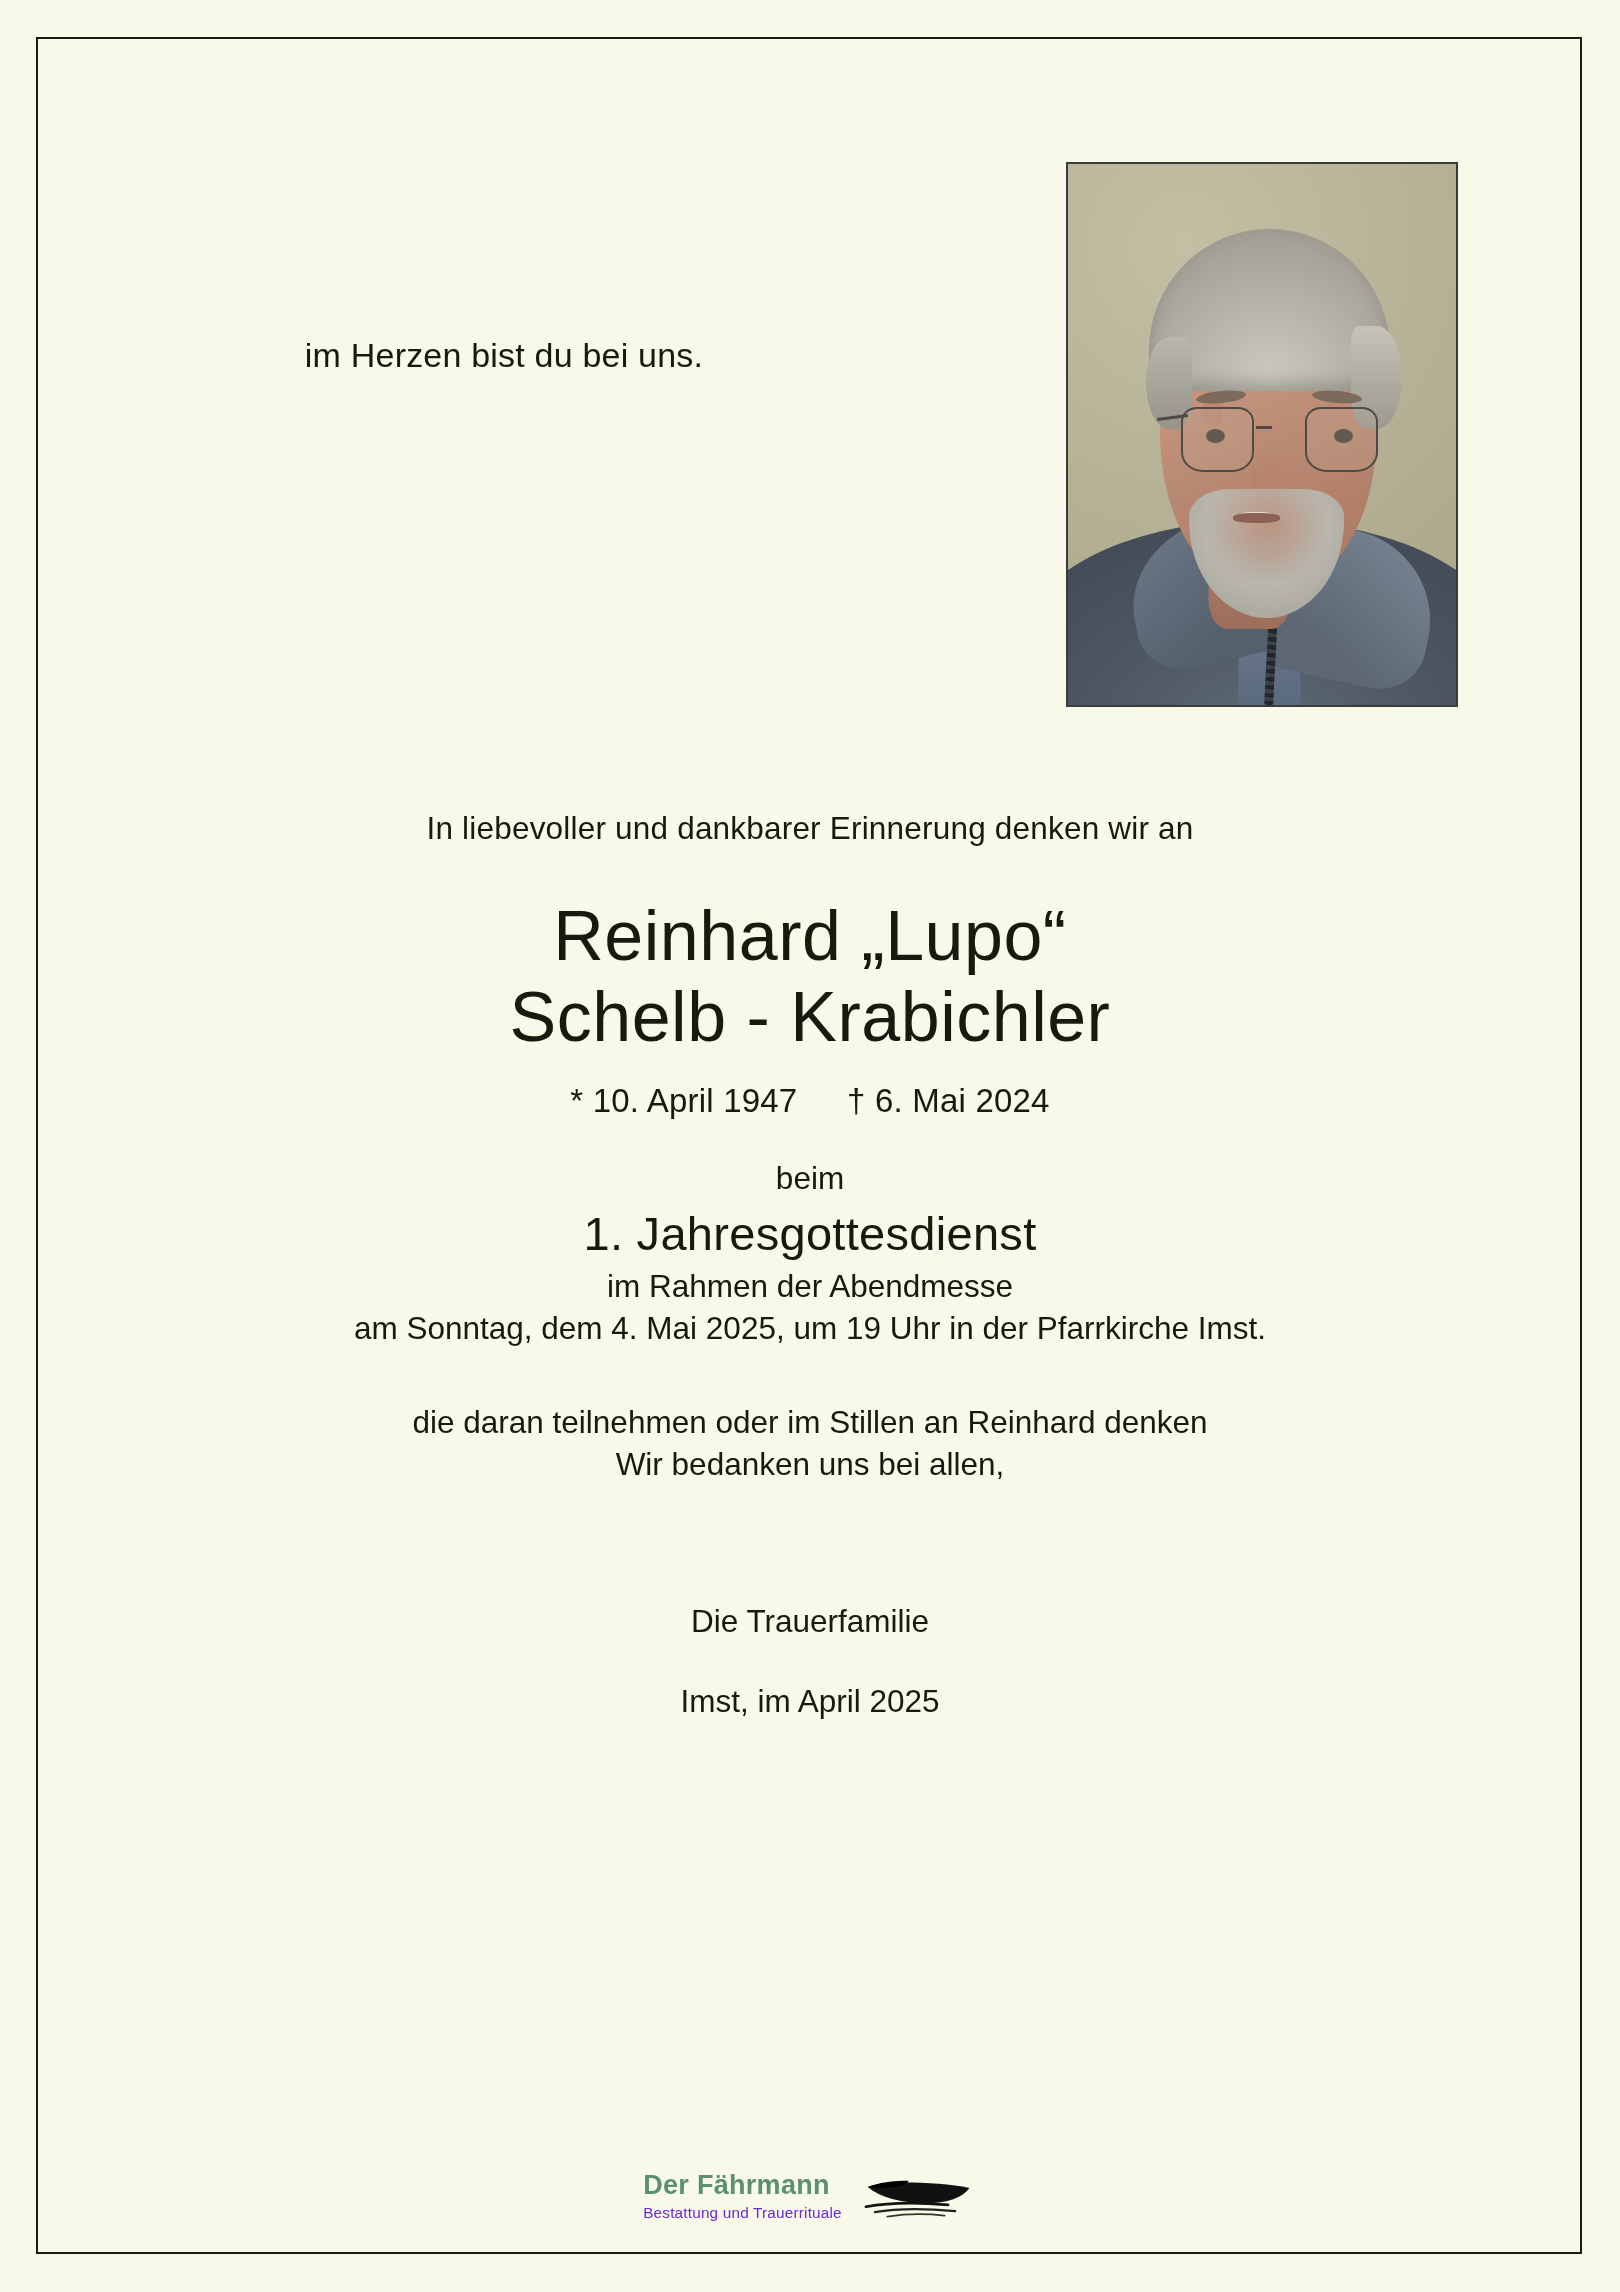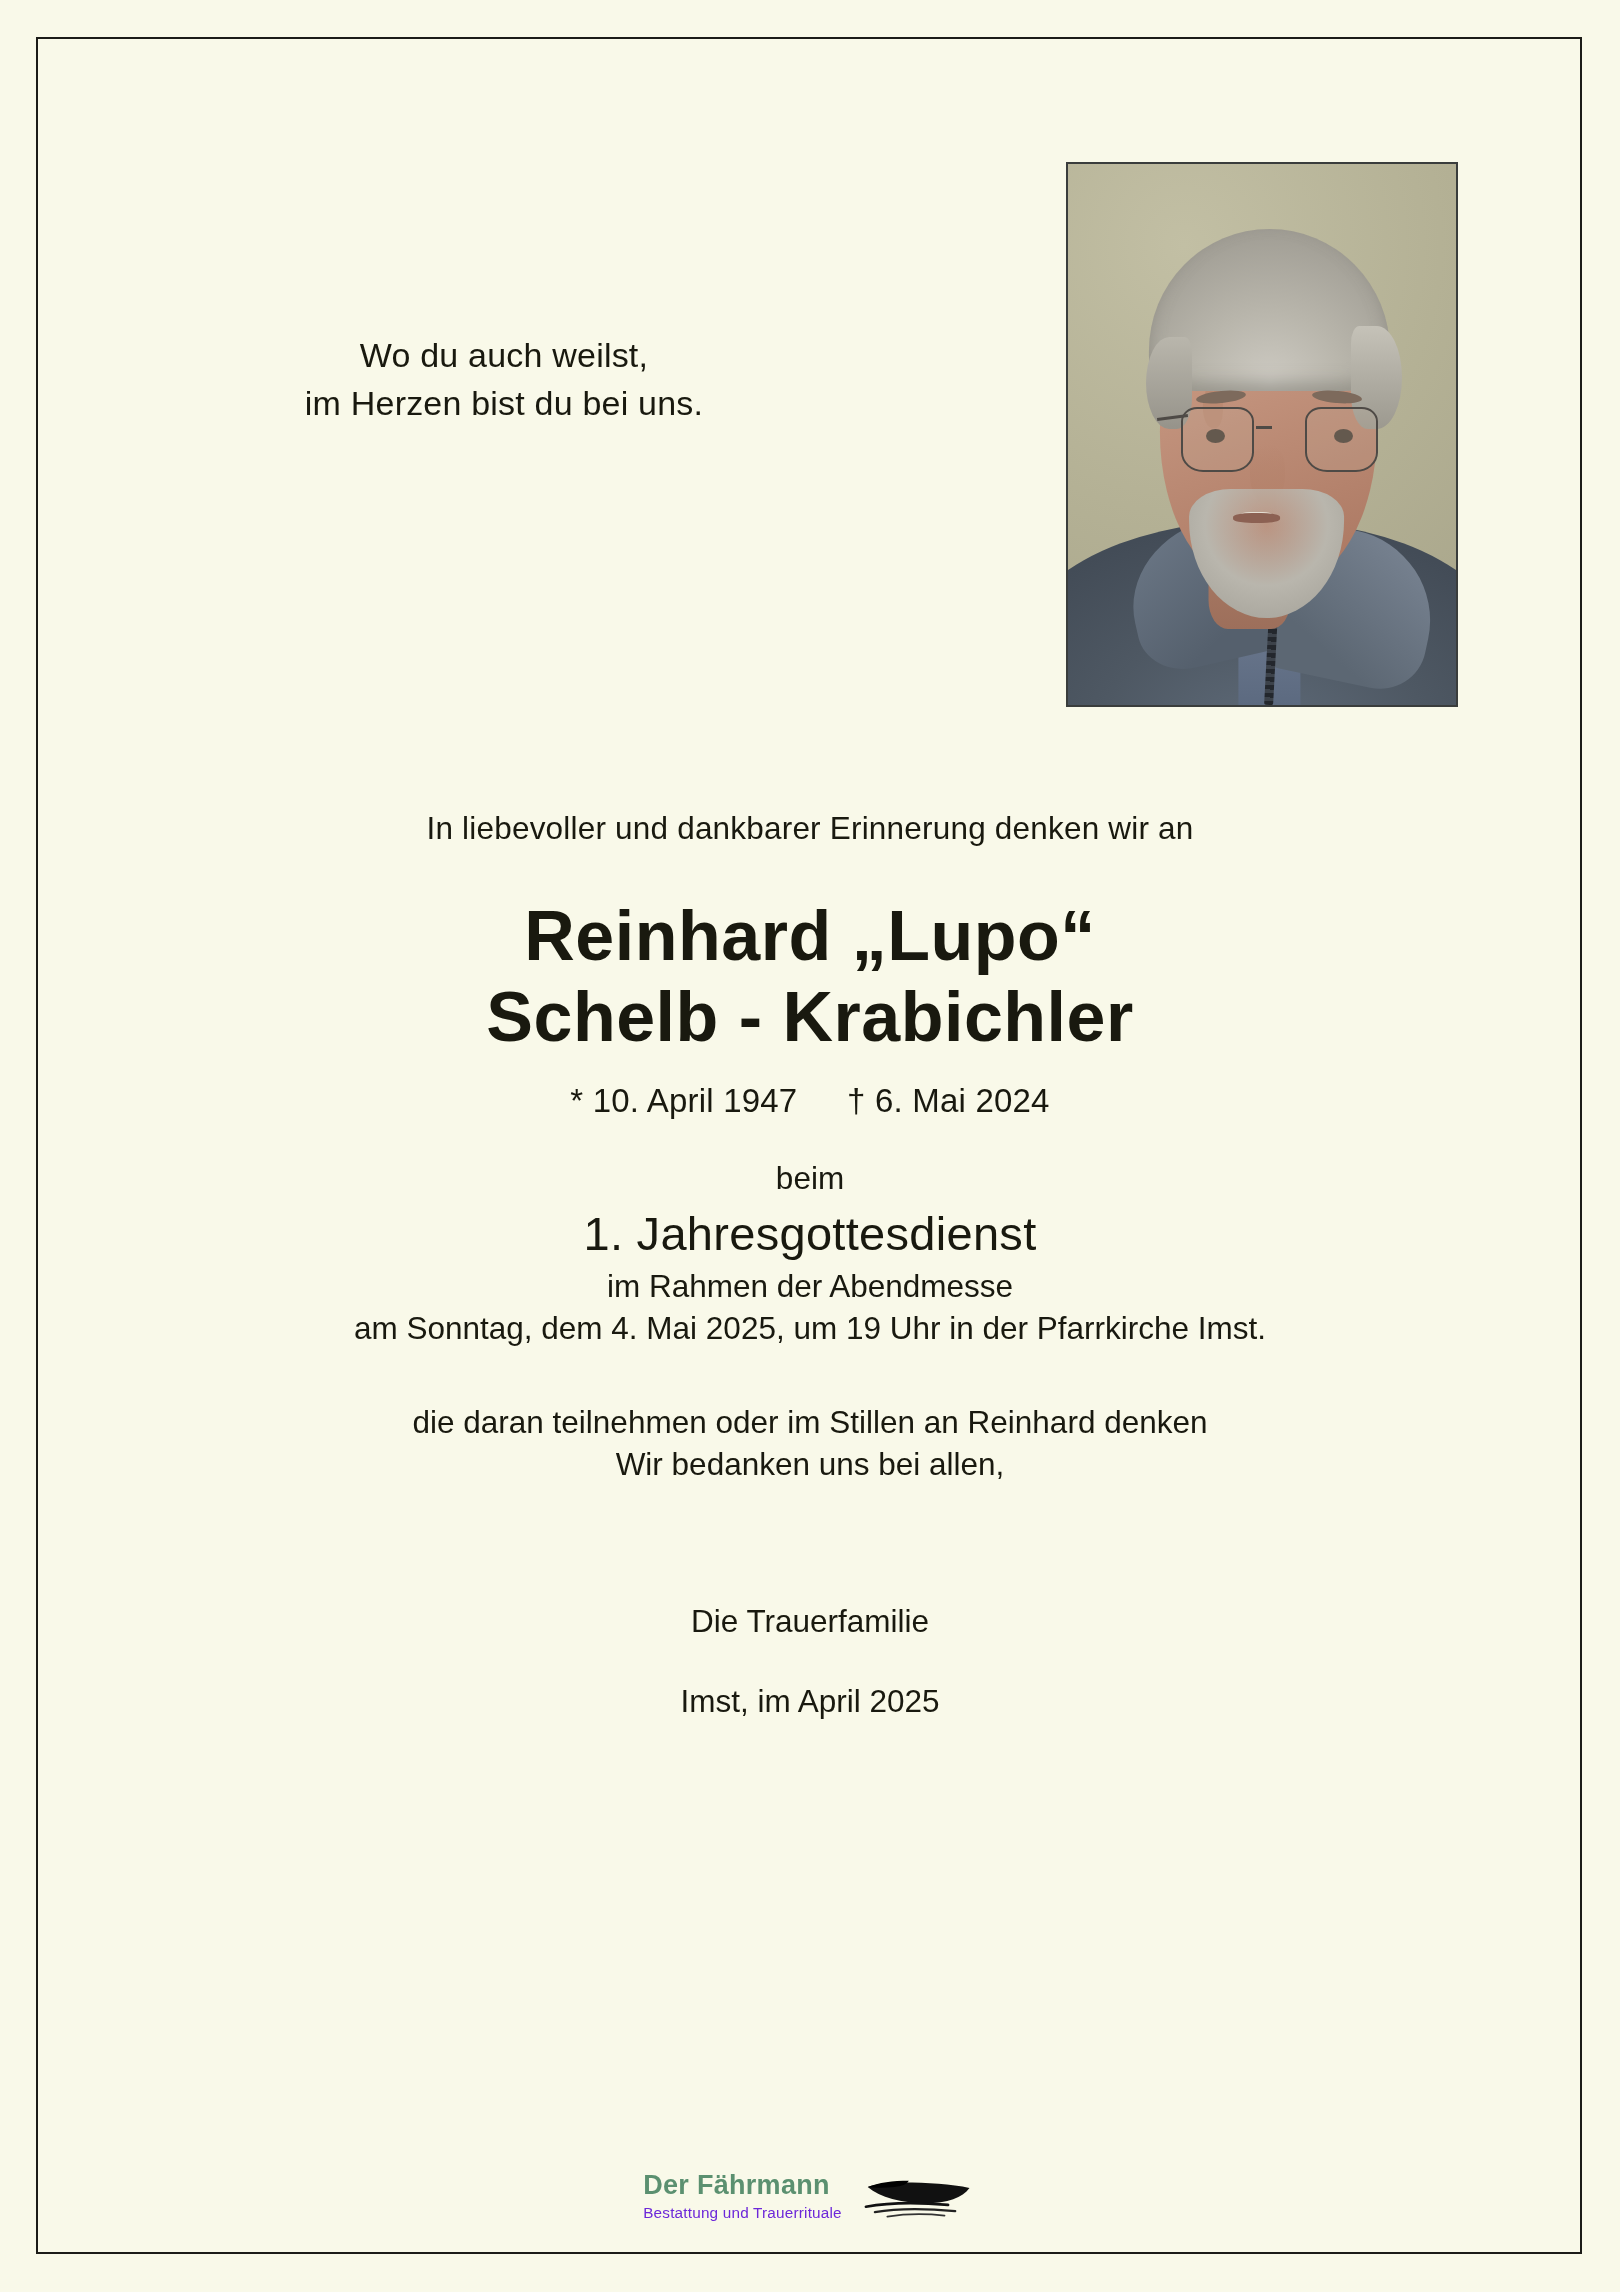--- a/index.html
+++ b/index.html
@@ -303,21 +303,21 @@
     color: #19190f;
   }
   .intro {
     font-size: 31.5px;
     font-weight: 300;
     letter-spacing: 0.2px;
     margin-bottom: 49px;
   }
   .name {
     font-size: 70px;
-    font-weight: 700;
+    font-weight: 400;
     line-height: 1.16;
     letter-spacing: 0.5px;
   }
   .name .nline { display: block; }
   .dates {
     margin-top: 23.4px;
     font-size: 33px;
     font-weight: 300;
     letter-spacing: 0.2px;
   }
@@ -389,21 +389,20 @@
   .logo-boat { width: 115px; height: 50px; display: block; }
 </style>
 </head>
 <body>
 
 <div class="card">
 
   <div class="card-frame"></div>
 
   <div class="quote">
-    <span class="line">Wo du auch weilst,</span>
     <span class="line">im Herzen bist du bei uns.</span>
   </div>
 
   <div class="portrait">
     <div class="portrait-photo">
       <div class="ph-bg"></div>
       <div class="ph-shoulder"></div>
       <div class="ph-shirt"></div>
       <div class="ph-collar-l"></div>
       <div class="ph-collar-r"></div>

